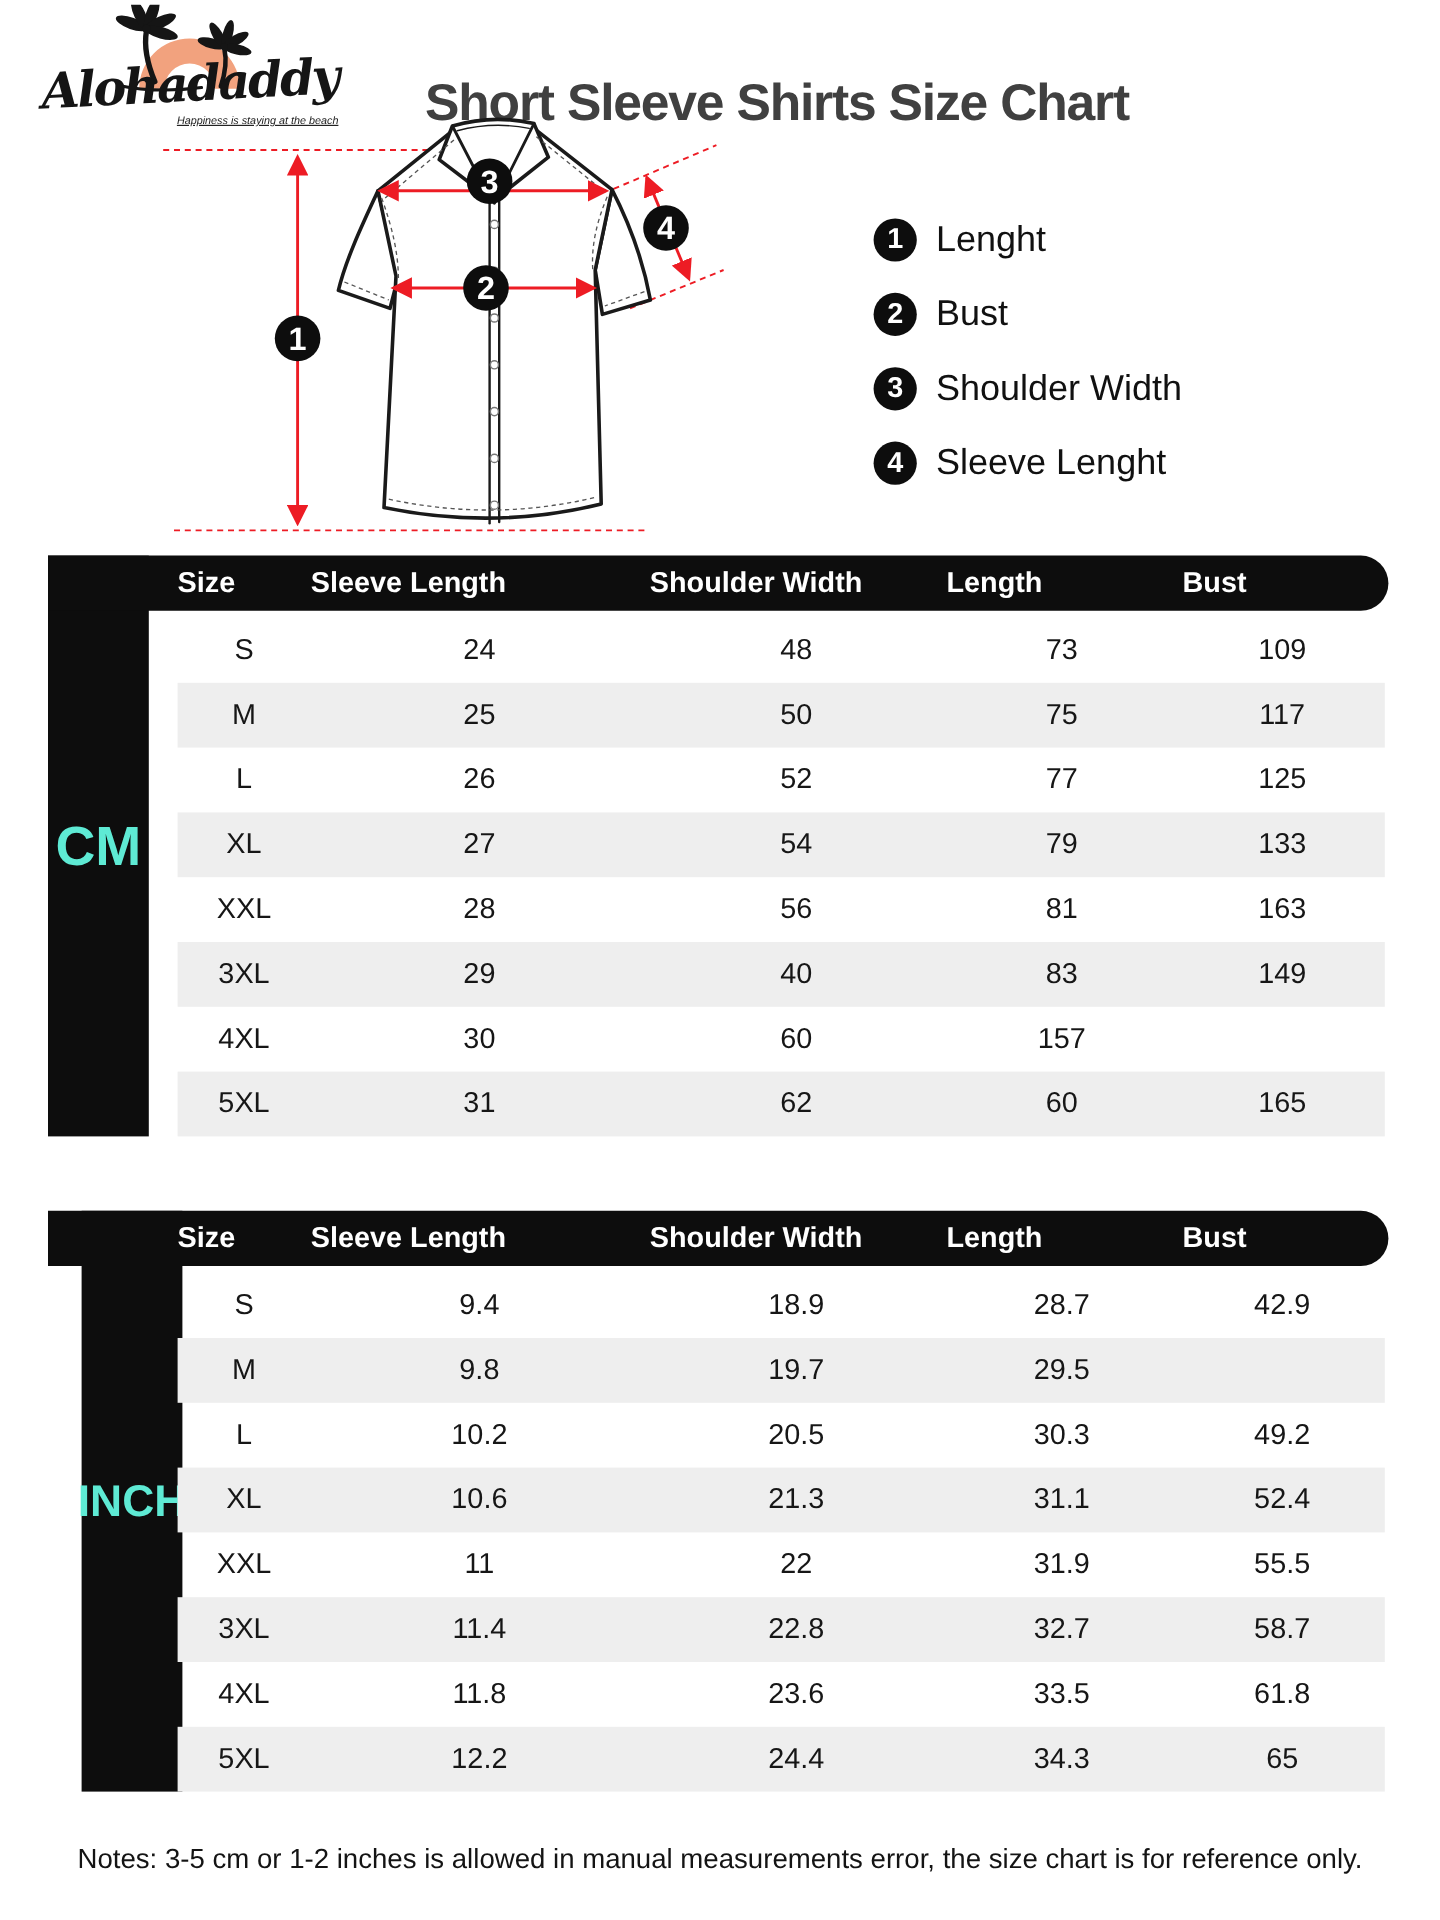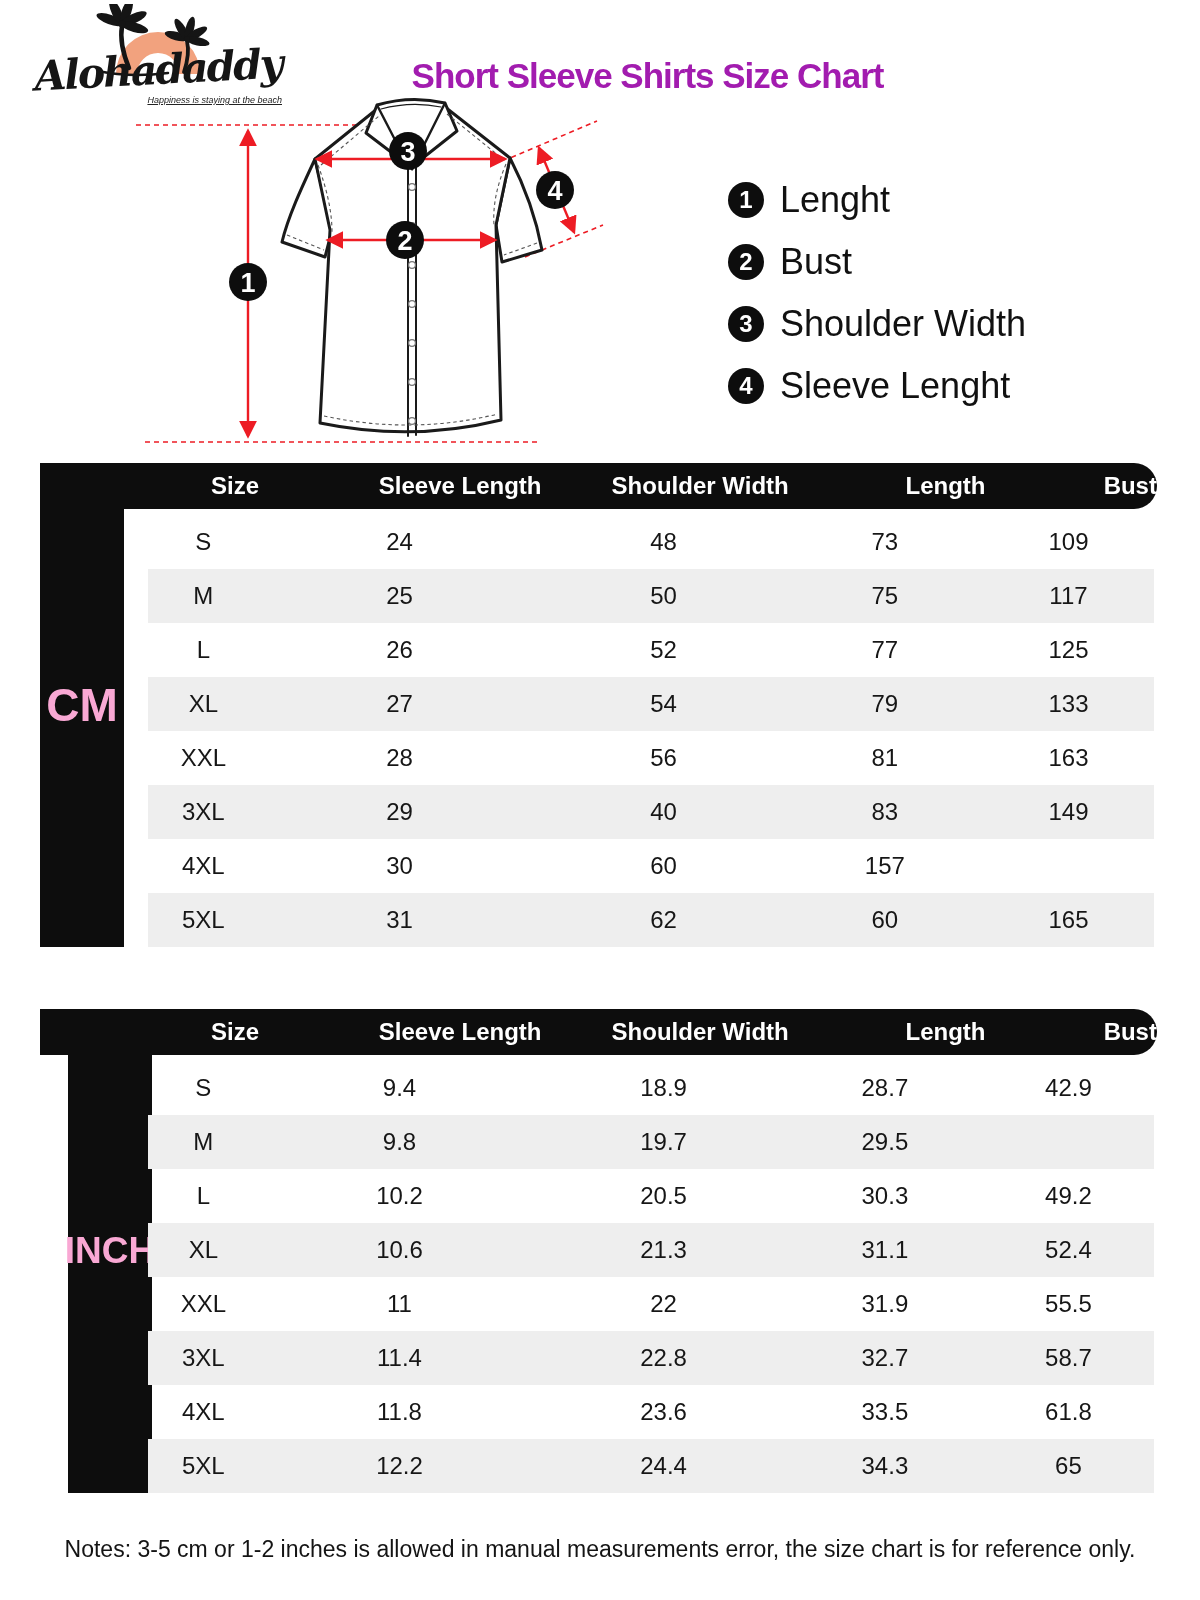--- a/index.html
+++ b/index.html
@@ -10,43 +10,43 @@
   .logo{position:absolute;left:22px;top:2px;width:265px;height:118px;}
   .logo svg{position:absolute;left:58px;top:2px;}
   .brand{position:absolute;left:8px;top:44px;width:256px;text-align:center;
          font-family:"DejaVu Serif", serif;font-style:italic;font-weight:bold;
          font-size:41px;letter-spacing:-2px;transform:rotate(-3deg);color:#151515;white-space:nowrap;}
   .tagline{position:absolute;left:10px;top:93px;width:250px;text-align:right;
            font-size:9px;color:#222;font-style:italic;text-decoration:underline;}
 
   
   .title{position:absolute;left:95px;right:0;top:33px;text-align:center;
-         font-size:35px;font-weight:bold;letter-spacing:-1px;color:#a21caf;}
+         font-size:43px;font-weight:bold;letter-spacing:-1px;color:#404040;}
 
   
   .diagram{position:absolute;left:125px;top:85px;width:520px;height:385px;}
 
   
   .legend{position:absolute;left:728px;top:181px;}
   .legend-item{display:flex;align-items:center;height:38px;margin-bottom:24px;}
   .lnum{width:36px;height:36px;border-radius:50%;background:var(--header-bg,#0d0d0d);
         color:#fff;font-weight:bold;font-size:24px;display:flex;align-items:center;
         justify-content:center;flex:0 0 36px;}
-  .llabel{margin-left:16px;font-size:36px;color:#111;}
+  .llabel{margin-left:16px;font-size:30px;color:#111;}
 
   
   .size-table{position:absolute;left:40px;width:1117px;height:484px;}
   .size-table.cm{top:463px;}
   .size-table.inch{top:1009px;}
   .unit{position:absolute;left:0;top:0;bottom:0;width:84px;background:var(--header-bg,#0d0d0d);
-        color:#f9a8d4;font-weight:bold;font-size:46px;display:flex;align-items:center;justify-content:center;}
+        color:#5eead4;font-weight:bold;font-size:46px;display:flex;align-items:center;justify-content:center;}
   .size-table.inch .unit{font-size:37px;margin-left:28px;}
   .header-bar{position:absolute;left:0;right:0;top:0;height:46px;background:var(--header-bg,#0d0d0d);
               border-radius:0 23px 23px 0;display:flex;padding-left:108px;box-sizing:border-box;}
-  .hcell{color:#fff;font-weight:bold;font-size:24px;line-height:46px;text-align:right;}
+  .hcell{color:#fff;font-weight:bold;font-size:24px;line-height:46px;text-align:left;}
   .rows{position:absolute;left:108px;top:52px;right:3px;}
   .trow{display:flex;height:54px;}
   .trow.alt{background:var(--row-alt,#eeeeee);}
   .tcell{font-size:24px;line-height:54px;text-align:center;color:#161616;}
   .hcell:nth-child(1),.tcell:nth-child(1){width:11%;}
   .hcell:nth-child(2),.tcell:nth-child(2){width:28%;}
   .hcell:nth-child(3),.tcell:nth-child(3){width:24.5%;}
   .hcell:nth-child(4),.tcell:nth-child(4){width:19.5%;}
   .hcell:nth-child(5),.tcell:nth-child(5){width:17%;}
 

